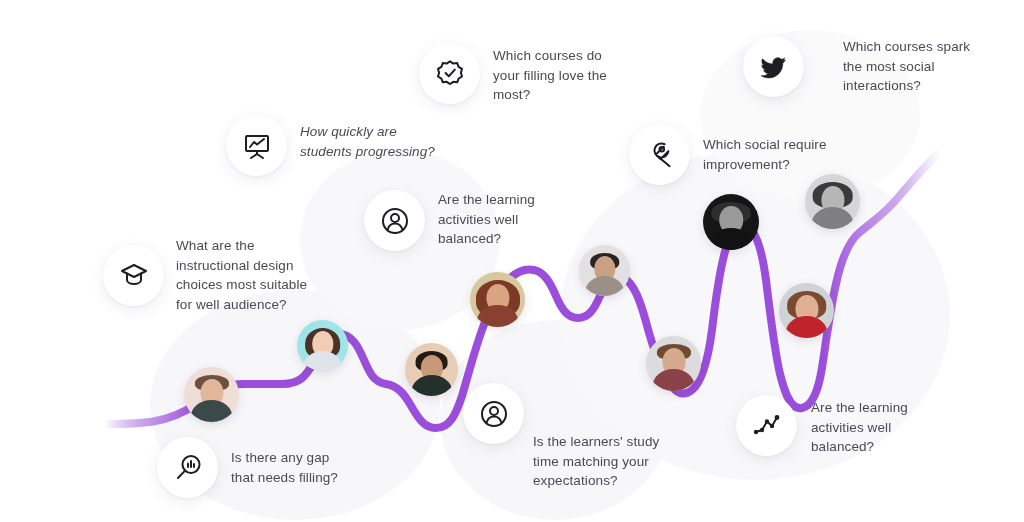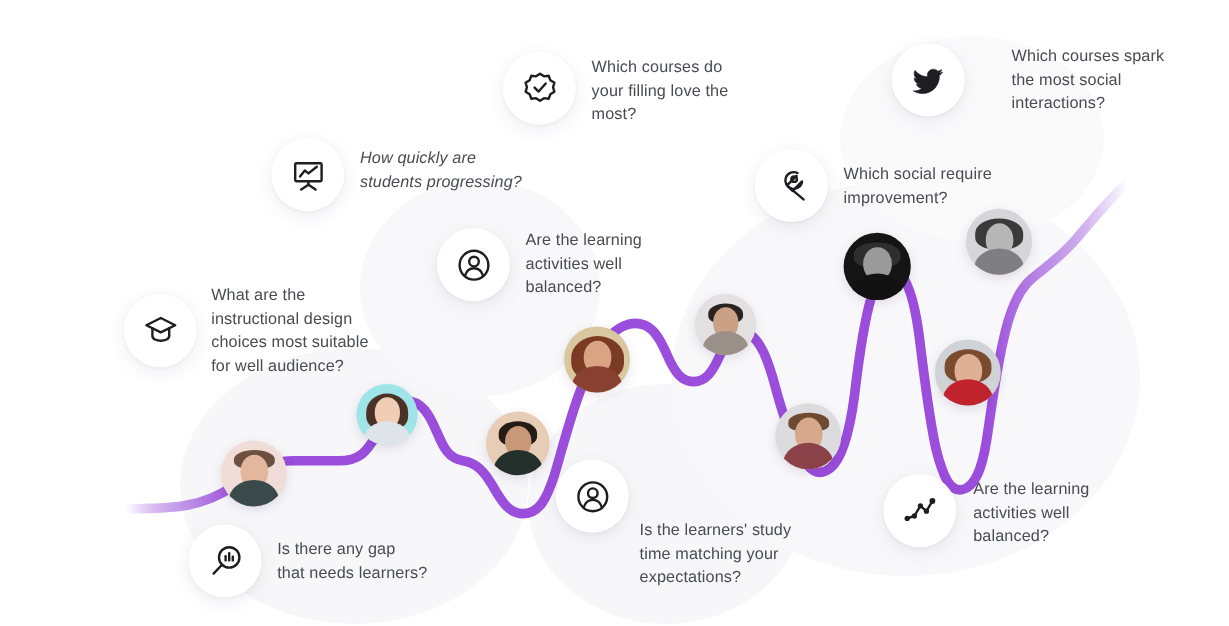--- a/index.html
+++ b/index.html
@@ -202,21 +202,21 @@
       <div class="bubble" style="left: 157px; top: 437px; width: 61px; height: 61px;">
         <svg width="32" height="32" viewBox="0 0 32 32">
           <circle cx="19" cy="12.5" r="8.5" fill="none" stroke="#1d1d22" stroke-width="2" stroke-linecap="round" stroke-linejoin="round"></circle>
           <line x1="13" y1="18.6" x2="6" y2="26" fill="none" stroke="#1d1d22" stroke-width="2" stroke-linecap="round" stroke-linejoin="round"></line>
           <line x1="16" y1="15" x2="16" y2="11.5" fill="none" stroke="#1d1d22" stroke-width="2" stroke-linecap="round" stroke-linejoin="round"></line>
           <line x1="19" y1="15" x2="19" y2="9" fill="none" stroke="#1d1d22" stroke-width="2" stroke-linecap="round" stroke-linejoin="round"></line>
           <line x1="22" y1="15" x2="22" y2="12" fill="none" stroke="#1d1d22" stroke-width="2" stroke-linecap="round" stroke-linejoin="round"></line>
         </svg>
       </div>
       <div class="caption" style="left: 231px; top: 448px; width: 160px;">Is there any gap
-that needs learners?</div>
+that needs filling?</div>
       <div class="bubble" style="left: 226px; top: 115px; width: 61px; height: 61px;">
         <svg width="32" height="32" viewBox="0 0 32 32">
           <rect x="5" y="6" width="22" height="15" rx="1" fill="none" stroke="#1d1d22" stroke-width="2" stroke-linecap="round" stroke-linejoin="round"></rect>
           <polyline points="9,17 13,12 16,14.5 23,9" fill="none" stroke="#1d1d22" stroke-width="2" stroke-linecap="round" stroke-linejoin="round"></polyline>
           <line x1="16" y1="21" x2="16" y2="24" fill="none" stroke="#1d1d22" stroke-width="2" stroke-linecap="round" stroke-linejoin="round"></line>
           <line x1="16" y1="24" x2="10" y2="28" fill="none" stroke="#1d1d22" stroke-width="2" stroke-linecap="round" stroke-linejoin="round"></line>
           <line x1="16" y1="24" x2="22" y2="28" fill="none" stroke="#1d1d22" stroke-width="2" stroke-linecap="round" stroke-linejoin="round"></line>
         </svg>
       </div>
       <div class="caption" style="left: 300px; top: 122px; width: 170px; font-style: italic;">How quickly are

